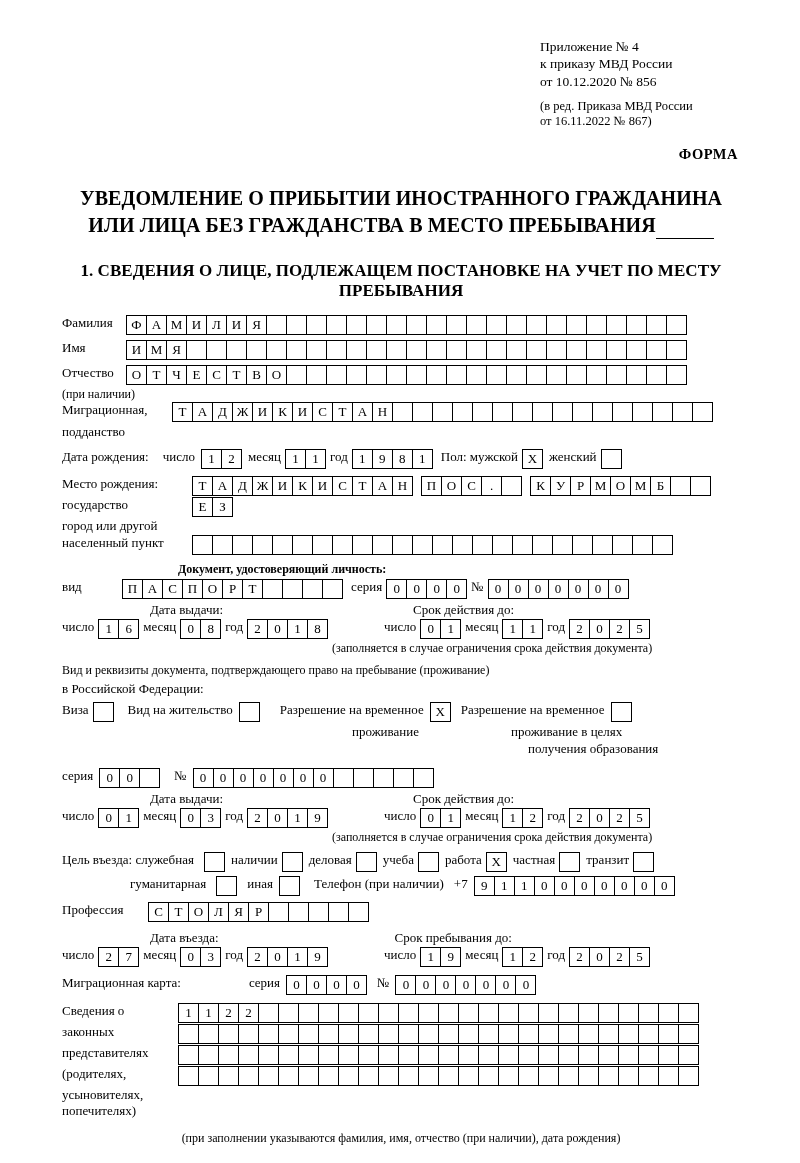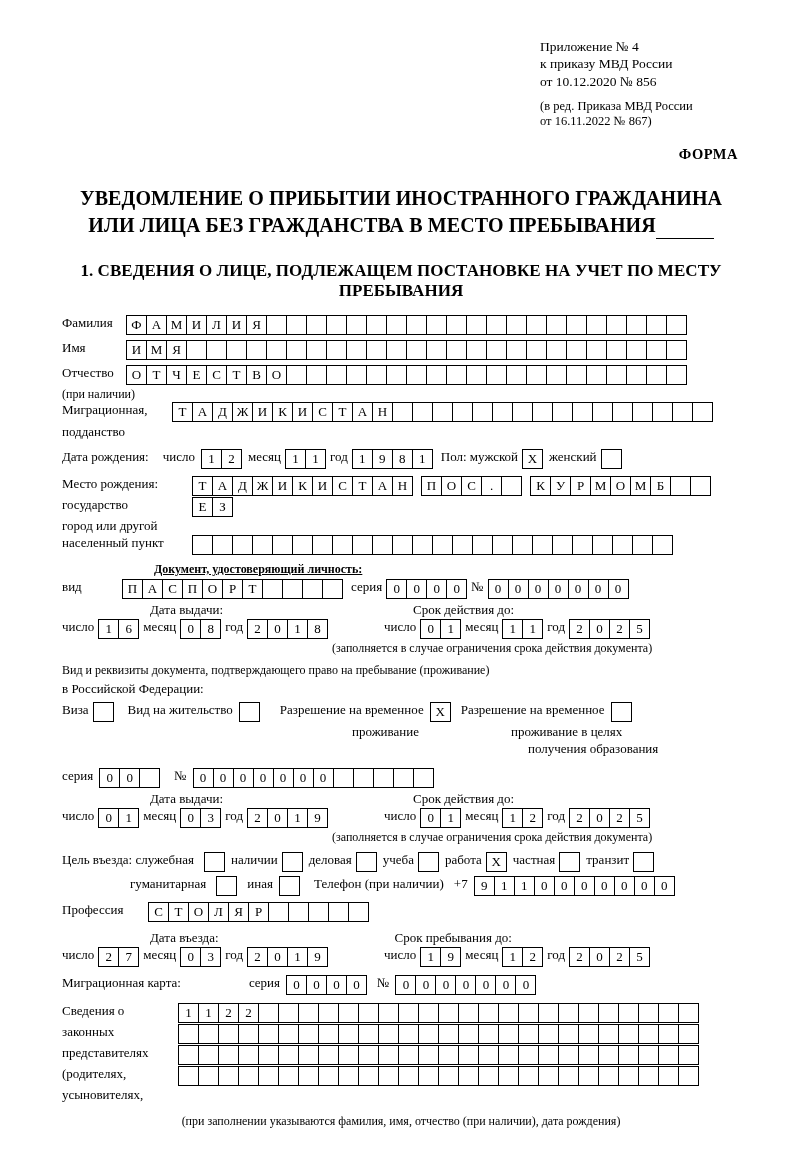--- a/index.html
+++ b/index.html
@@ -389,21 +389,21 @@
         <span class="cell"></span>
         <span class="cell"></span>
         <span class="cell"></span>
         <span class="cell"></span>
         <span class="cell"></span>
         <span class="cell"></span>
       </span>
   </div>
 
   <div class="row" style="margin-top:7px; justify-content:flex-start;">
-    <span class="lbl bold small" style="margin-left:92px;text-decoration:underline;">Документ, удостоверяющий личность:</span>
+    <span class="lbl bold small" style="margin-left:116px;">Документ, удостоверяющий личность:</span>
   </div>
 
   <div class="row" style="margin-top:3px;">
     <span class="lbl" style="width:60px;">вид</span>
     <span class="cells">
         <span class="cell">П</span>
         <span class="cell">А</span>
         <span class="cell">С</span>
         <span class="cell">П</span>
         <span class="cell">О</span>
@@ -816,16 +816,19 @@
         <span class="cell"></span>
         <span class="cell"></span>
         <span class="cell"></span>
         <span class="cell"></span>
         <span class="cell"></span>
       </span>
   </div>
   <div class="row" style="margin-top:1px;">
     <span class="lbl" style="width:116px;">усыновителях,</span>
   </div>
+  <div class="row" style="margin-top:1px;">
+    <span class="lbl" style="width:116px;">попечителях)</span>
+  </div>
 
   <div class="footer-note">(при заполнении указываются фамилия, имя, отчество (при наличии), дата рождения)</div>
 
 </div>
 
 </body></html>

